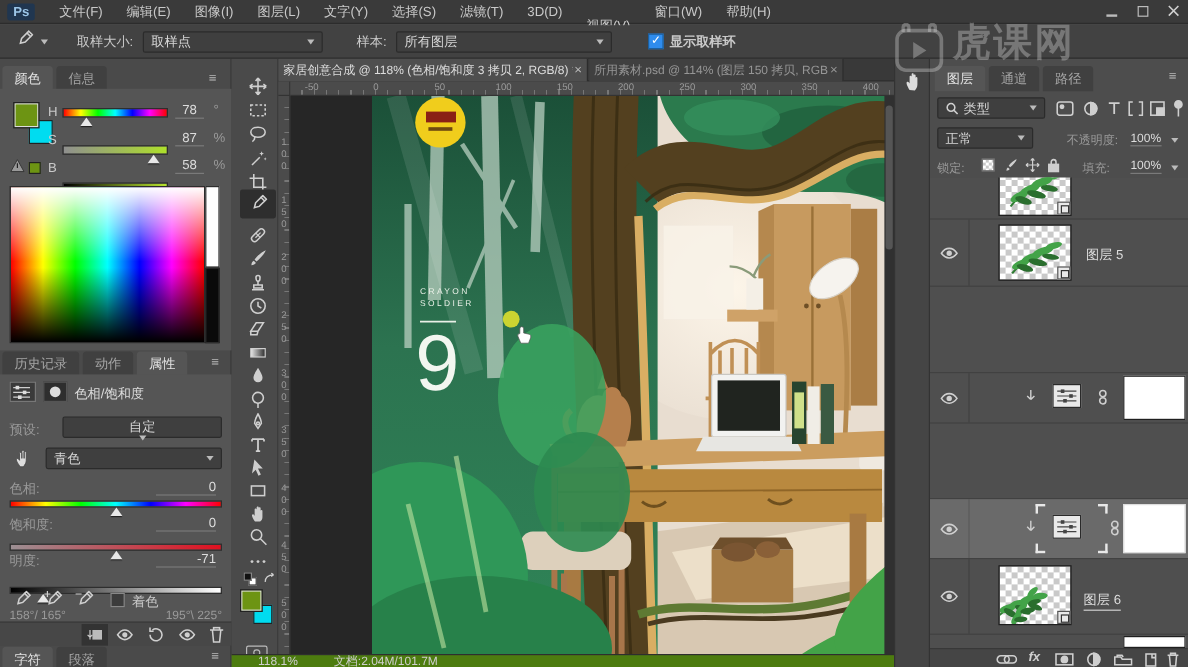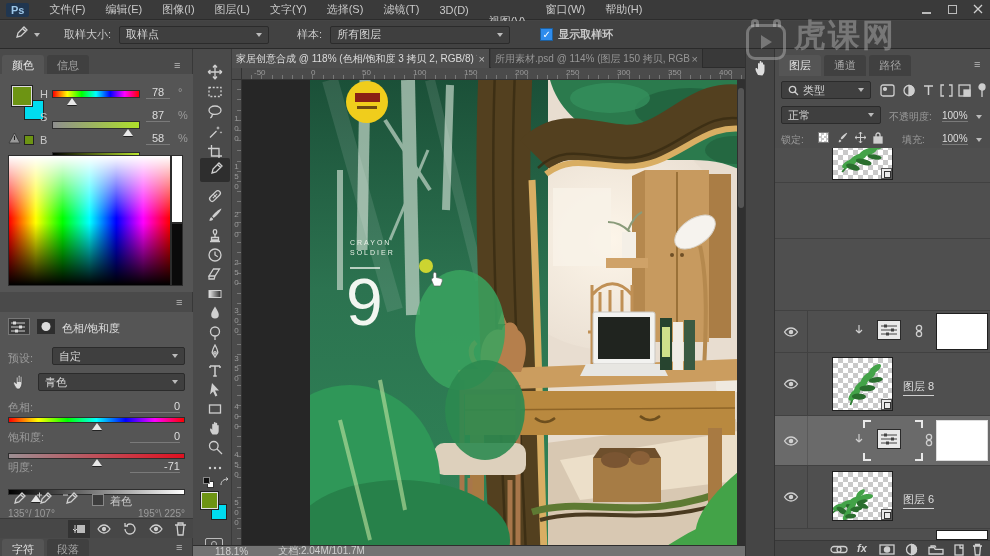--- a/index.html
+++ b/index.html
@@ -135,40 +135,45 @@
       <div class="sthumb" style="left:46px;"></div>
     </div>
     <span class="abs field" style="left:146px;top:58px;width:24px;">58</span>
     <span class="abs dim" style="left:178px;top:58px;">%</span>
 
     <div class="abs" style="left:8px;top:81px;width:163px;height:131px;border:1px solid #2c2c2c;background:linear-gradient(to bottom, rgba(255,255,255,1), rgba(255,255,255,0) 48%, rgba(0,0,0,0) 52%, rgba(0,0,0,1)),linear-gradient(to right,#f00,#ff0,#0f0,#0ff,#00f,#f0f,#f00);"></div>
     <div class="abs" style="left:171px;top:81px;width:12px;height:68px;background:#fff;border:1px solid #2c2c2c;"></div>
     <div class="abs" style="left:171px;top:149px;width:12px;height:63px;background:#0a0a0a;border:1px solid #2c2c2c;"></div>
   </div>
 
+  <div class="abs" style="left:2px;top:293px;">
+    <span class="panel-tab">历史记录</span>
+    <span class="panel-tab">动作</span>
+    <span class="panel-tab active">属性</span>
+  </div>
   <div class="abs" style="left:176px;top:296px;color:#bbb;">≡</div>
 
   <div class="abs" style="left:0;top:312px;width:193px;height:206px;background:#555;">
     <div class="abs" style="left:8px;top:6px;width:22px;height:17px;background:#3a3a3a;border:1px solid #777;">
       <svg class="ic" width="20" height="15">
           <path d="M2 4h14M2 8h14M2 12h14" stroke-width="1"></path>
           <rect x="4" y="2.5" width="3" height="3" fill="#ddd" stroke="none"></rect>
           <rect x="10" y="6.5" width="3" height="3" fill="#ddd" stroke="none"></rect>
           <rect x="6" y="10.5" width="3" height="3" fill="#ddd" stroke="none"></rect>
         </svg>
     </div>
     <div class="abs" style="left:36px;top:6px;width:20px;height:17px;background:#2e2e2e;border:1px solid #555;">
       <svg width="18" height="15">
           <circle cx="9" cy="7.5" r="4.5" fill="#ddd"></circle>
         </svg>
     </div>
     <span class="abs" style="left:62px;top:9px;color:#ddd;">色相/饱和度</span>
 
     <span class="abs dim" style="left:8px;top:39px;">预设:</span>
-    <div class="dd abs" style="left:52px;top:35px;width:133px;height:18px;">
+    <div class="dd abs" style="left:52px;top:35px;width:133px;height:18px;flex-direction:column;">
       <span>自定</span>
         <span class="caret"></span>
     </div>
 
     <svg class="abs ic" style="left:10px;top:61px;" width="18" height="18">
         <path d="M7 16c-2-2.5-4-5.5-3.2-6.6.6-.8 1.8-.3 2.5 1.2V4.8c0-1.1 1.8-1.1 1.9 0V9 3c0-1.1 1.9-1.1 1.9 0v6-5c0-1 1.8-1 1.8 0v6.5c0 2.3-1.2 3.8-2.4 5.5z" fill="#ddd" stroke="#444" stroke-width="0.7"></path>
       </svg>
     <div class="dd abs" style="left:38px;top:61px;width:147px;height:18px;">
       <span>青色</span>
         <span class="caret"></span>
@@ -199,21 +204,21 @@
         <path d="M10 2l4 4M12 1l3 3-6 6-4 1 1-4z"></path>
         <path d="M1 3h5M3.5 0.5v5" stroke-width="1"></path>
       </svg>
     <svg class="abs ic" style="left:62px;top:180px;" width="16" height="16">
         <path d="M10 2l4 4M12 1l3 3-6 6-4 1 1-4z"></path>
         <path d="M1 3h5" stroke-width="1"></path>
       </svg>
     <div class="abs" style="left:92px;top:182px;width:12px;height:12px;background:#3c3c3c;border:1px solid #888;"></div>
     <span class="abs" style="left:110px;top:182px;">着色</span>
 
-    <span class="abs dim" style="left:8px;top:196px;font-size:10px;">135°/ 107°</span>
+    <span class="abs dim" style="left:8px;top:196px;font-size:10px;">158°/ 165°</span>
     <span class="abs dim" style="left:108px;top:196px;font-size:10px;width:77px;text-align:right;">195°\ 225°</span>
   </div>
   <div class="abs" style="left:0;top:518px;width:193px;height:20px;background:#474747;border-top:1px solid #3a3a3a;">
     <div class="abs" style="left:68px;top:1px;width:22px;height:18px;background:#333;display:flex;align-items:center;justify-content:center;">
       <svg class="ic" width="14" height="12">
           <rect x="5" y="2" width="8" height="8" fill="#bbb" stroke="none"></rect>
           <path d="M3 2v8M1 6l2 2 2-2" stroke-width="1"></path>
         </svg>
     </div>
     <svg class="abs ic" style="left:96px;top:4px;" width="16" height="12">
@@ -550,21 +555,21 @@
           <path d="M4,14 L1.5,8 Q1.2,6 3.2,6 L3.2,2 Q3.2,0.2 4.8,0.2 Q6.4,0.2 6.4,2 L6.4,5.5 L11,6.5 Q13,7 12.2,9.5 L10.5,14 Z" fill="#fff" stroke="#555" stroke-width="0.6"></path>
         </g>
       </svg>
     </div>
 
     <div class="abs" style="right:0;top:0;width:8px;height:465px;background:#303030;">
       <div style="position:absolute;top:8px;left:1px;width:6px;height:120px;background:#555;border-radius:3px;"></div>
     </div>
   </div>
 
-  <div class="abs" style="left:193px;top:545px;width:552px;height:11px;background:#737373;border-top:1px solid #2e2e2e;display:flex;align-items:center;">
+  <div class="abs" style="left:193px;top:545px;width:552px;height:11px;background:#4d7c0f;border-top:1px solid #2e2e2e;display:flex;align-items:center;">
     <span style="margin-left:22px;font-size:10px;color:#cfcfcf;">118.1%</span>
     <span style="margin-left:30px;font-size:10px;color:#cfcfcf;">文档:2.04M/101.7M</span>
   </div>
 
   <div class="abs" style="left:745px;top:49px;width:30px;height:507px;background:#454545;border-left:1px solid #333;border-right:1px solid #333;">
     <div class="abs" style="left:6px;top:10px;width:18px;height:18px;">
       <svg width="18" height="18">
           <path d="M6,16 C4.5,13.5 3,10.5 3.6,9.5 C4.2,8.6 5.4,9.2 6,10.6 V5 C6,3.8 7.6,3.8 7.7,5 V9 3 C7.7,1.8 9.4,1.8 9.4,3 V9 4 C9.4,2.9 11,2.9 11,4 V9.6 6 C11,5 12.5,5 12.5,6 V11.5 C12.5,14 11.4,15.2 10.4,16.4z" fill="#ddd"></path>
         </svg>
     </div>
@@ -604,21 +609,21 @@
     </svg>
   <svg class="abs ic" style="left:958px;top:84px;" width="13" height="13">
       <rect x="1" y="1" width="11" height="11"></rect>
       <rect x="6" y="6" width="6" height="6" fill="#cfcfcf"></rect>
     </svg>
   <svg class="abs ic" style="left:977px;top:83px;" width="10" height="15">
       <circle cx="5" cy="4" r="3" fill="#cfcfcf"></circle>
       <path d="M5 7v7"></path>
     </svg>
 
-  <div class="dd abs" style="left:781px;top:106px;width:100px;height:18px;">
+  <div class="dd abs" style="left:781px;top:106px;width:80px;height:18px;">
     <span>正常</span>
       <span class="caret"></span>
   </div>
   <span class="abs dim" style="left:889px;top:110px;font-size:10px;">不透明度:</span>
   <span class="abs field" style="left:942px;top:110px;font-size:10px;">100%</span>
   <span class="caret abs" style="left:976px;top:115px;"></span>
 
   <span class="abs dim" style="left:781px;top:133px;font-size:10px;">锁定:</span>
   <div class="abs checker" style="left:818px;top:132px;width:11px;height:11px;background-size:5px 5px;border:1px solid #777;"></div>
   <svg class="abs ic" style="left:836px;top:131px;" width="13" height="13">
@@ -638,20 +643,34 @@
   <div class="abs" style="left:775px;top:148px;width:215px;height:392px;background:#4f4f4f;overflow:hidden;">
 
     <div class="abs thumb checker" style="left:57px;top:-14px;width:61px;height:46px;">
       <svg width="59" height="44" style="position:absolute;left:0;top:0;">
           <use href="#fern" transform="scale(0.98,0.92)"></use>
         </svg>
       <div class="sobadge"></div>
     </div>
     <div class="abs" style="left:0;top:34px;width:215px;height:1px;background:#414141;"></div>
 
+    <div class="abs" style="left:0;top:35px;width:215px;height:55px;">
+      <svg class="eye abs ic" style="left:8px;top:22px;" width="16" height="12">
+          <path d="M1.5 6c2-3 4-4 6.5-4s4.5 1 6.5 4c-2 3-4 4-6.5 4S3.5 9 1.5 6z"></path>
+          <circle cx="8" cy="6" r="1.6" fill="#cfcfcf"></circle>
+        </svg>
+      <div class="abs" style="left:32px;top:0;width:1px;height:55px;background:#414141;"></div>
+      <div class="abs thumb checker" style="left:57px;top:4px;width:61px;height:47px;">
+        <svg width="59" height="45">
+            <use href="#fern" transform="translate(2,6) scale(0.95,0.82)"></use>
+          </svg>
+        <div class="sobadge"></div>
+      </div>
+      <span class="lname" style="left:130px;top:22px;">图层 5</span>
+    </div>
     <div class="abs" style="left:0;top:90px;width:215px;height:1px;background:#414141;"></div>
 
     <div class="abs" style="left:0;top:162px;width:215px;height:1px;background:#414141;"></div>
 
     <div class="abs" style="left:0;top:163px;width:215px;height:41px;">
       <svg class="eye abs ic" style="left:8px;top:15px;" width="16" height="12">
           <path d="M1.5 6c2-3 4-4 6.5-4s4.5 1 6.5 4c-2 3-4 4-6.5 4S3.5 9 1.5 6z"></path>
           <circle cx="8" cy="6" r="1.6" fill="#cfcfcf"></circle>
         </svg>
       <div class="abs" style="left:32px;top:0;width:1px;height:41px;background:#414141;"></div>
@@ -667,34 +686,20 @@
           </svg>
       </div>
       <svg class="abs ic" style="left:138px;top:13px;" width="12" height="14">
           <circle cx="6" cy="4" r="2.6"></circle>
           <circle cx="6" cy="10" r="2.6"></circle>
         </svg>
       <div class="abs thumb" style="left:161px;top:2px;width:52px;height:37px;background:#fff;"></div>
     </div>
     <div class="abs" style="left:0;top:204px;width:215px;height:1px;background:#414141;"></div>
 
-    <div class="abs" style="left:0;top:205px;width:215px;height:62px;">
-      <svg class="eye abs ic" style="left:8px;top:25px;" width="16" height="12">
-          <path d="M1.5 6c2-3 4-4 6.5-4s4.5 1 6.5 4c-2 3-4 4-6.5 4S3.5 9 1.5 6z"></path>
-          <circle cx="8" cy="6" r="1.6" fill="#cfcfcf"></circle>
-        </svg>
-      <div class="abs" style="left:32px;top:0;width:1px;height:62px;background:#414141;"></div>
-      <div class="abs thumb checker" style="left:57px;top:4px;width:61px;height:54px;">
-        <svg width="59" height="52">
-            <use href="#fern" transform="translate(-2,10) scale(0.9) rotate(-18)"></use>
-          </svg>
-        <div class="sobadge"></div>
-      </div>
-      <span class="lname underl" style="left:128px;top:26px;">图层 8</span>
-    </div>
     <div class="abs" style="left:0;top:267px;width:215px;height:1px;background:#414141;"></div>
 
     <div class="abs" style="left:0;top:268px;width:215px;height:49px;background:#6a6a6a;">
       <svg class="eye abs ic" style="left:8px;top:19px;" width="16" height="12">
           <path d="M1.5 6c2-3 4-4 6.5-4s4.5 1 6.5 4c-2 3-4 4-6.5 4S3.5 9 1.5 6z"></path>
           <circle cx="8" cy="6" r="1.6" fill="#cfcfcf"></circle>
         </svg>
       <div class="abs" style="left:32px;top:0;width:1px;height:49px;background:#5a5a5a;"></div>
       <svg class="abs ic" style="left:76px;top:17px;" width="12" height="14">
           <path d="M8 1v8M8 9L5 6M8 9l3-3" stroke-width="1.2"></path>

